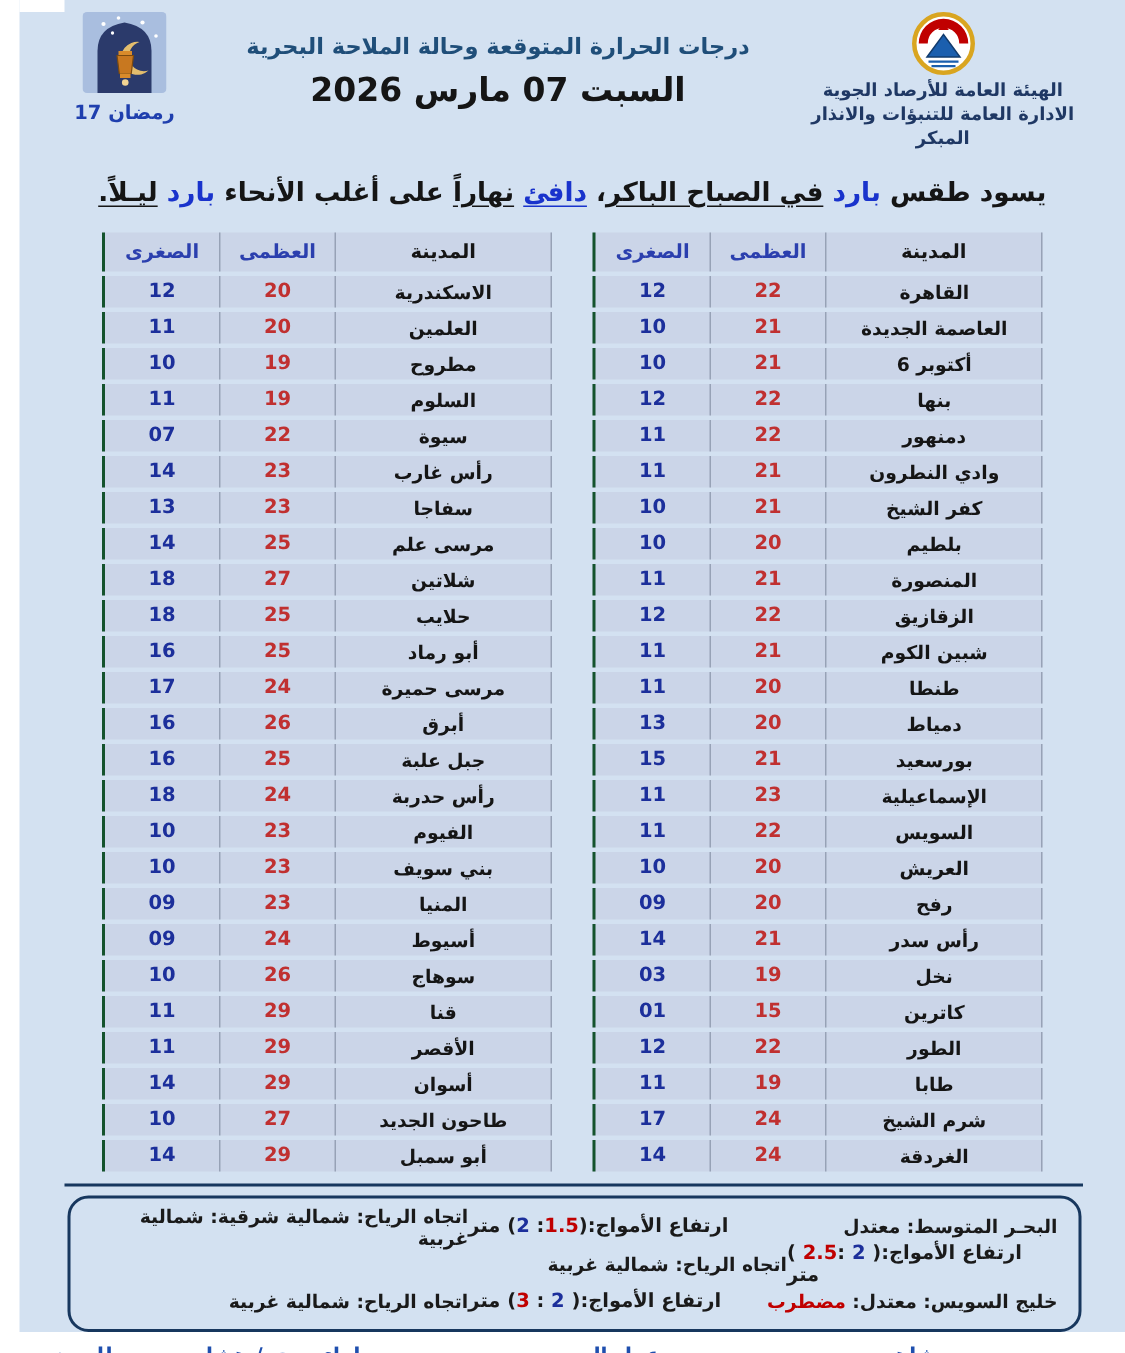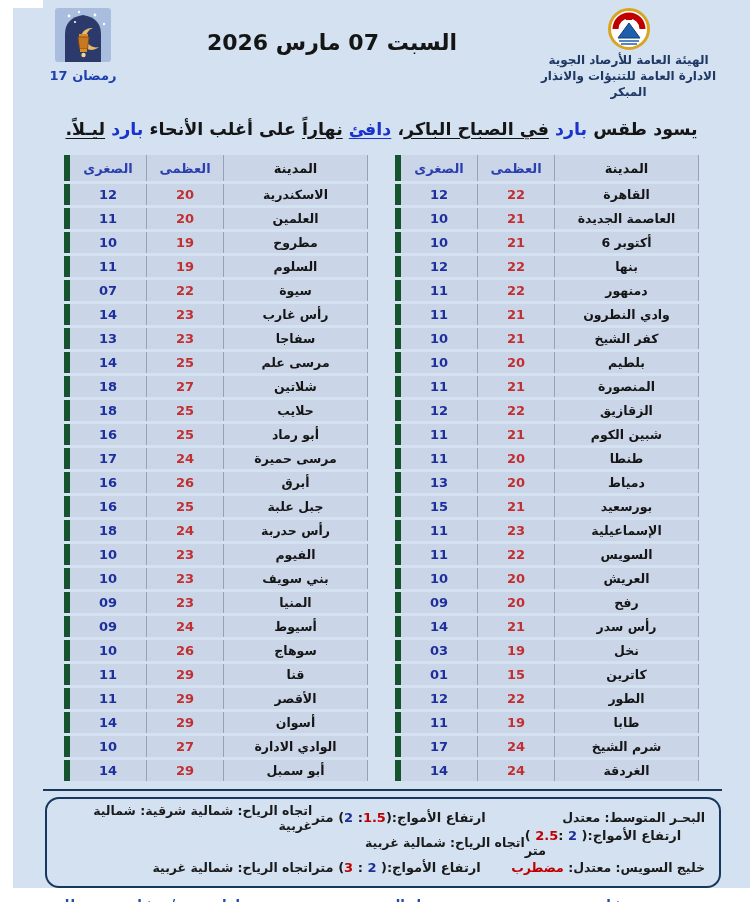--- a/index.html
+++ b/index.html
@@ -21,21 +21,21 @@
 
   
   .summary{margin:16px 30px 10px 30px;text-align:center;font-size:17.5px;font-weight:bold;color:#151515;line-height:26px;}
   .summary .blue{color:#1933cc;}
   .summary .u{text-decoration:underline;text-underline-offset:3px;}
 
   
   .tables{display:flex;justify-content:center;gap:27px;margin-top:4px;}
   table.temps{border-collapse:separate;border-spacing:0 3px;width:289px;table-layout:fixed;}
   table.temps th,table.temps td{background:#cbd5e8;border-right:1px solid #97a2b6;font-weight:bold;text-align:center;padding:1px 2px;overflow:hidden;white-space:nowrap;}
-  table.temps th:last-child,table.temps td:last-child{border-left:6px solid #14532d;}
+  table.temps th:last-child,table.temps td:last-child{border-left:2px solid #14532d;}
   table.temps th{font-size:13px;height:24px;}
   th.h-city{color:#151515;width:139px;}
   th.h-max,th.h-min{color:#2b3fae;width:72px;}
   td.city{color:#151515;font-size:12.5px;height:19px;direction:ltr;}
   td.max{color:#c03030;font-size:13px;}
   td.min{color:#1c2f9b;font-size:13px;}
 
   .table-rule{margin:5px 28px 0 30px;border-top:2.5px solid #17375e;}
 
   
@@ -67,20 +67,21 @@
         <circle cx="21" cy="21" r="19.5" fill="#ffffff" stroke="#d9a520" stroke-width="3"></circle>
         <path d="M4.5,21 A16.5,16.5 0 0 1 37.5,21 L31.5,21 A10.5,10.5 0 0 0 10.5,21 Z" fill="#c00000"></path>
         <path d="M21,6.5 l3.5,5.5 h-7 Z" fill="#c00000"></path>
         <path d="M10,30 L21,15 L32,30 Z" fill="#1b5fae" stroke="#123c6e" stroke-width="1"></path>
         <path d="M11,33 h20 M13,36 h16" stroke="#1b5fae" stroke-width="1.5" fill="none"></path>
       </svg>
       <div class="org-line">الهيئة العامة للأرصاد الجوية</div>
       <div class="org-line">الادارة العامة للتنبؤات والانذار المبكر</div>
     </div>
     <div class="titles">
+      <div class="main-title">درجات الحرارة المتوقعة وحالة الملاحة البحرية</div>
       <div class="date-title">السبت 07 مارس 2026</div>
     </div>
     <div class="hijri-blk">
       <svg class="lantern" width="56" height="54" viewBox="0 0 56 54">
         <rect x="0" y="0" width="56" height="54" rx="3" fill="#a9bedf"></rect>
         <path d="M10,54 V26 Q10,10 28,7 Q46,10 46,26 V54 Z" fill="#2b3a6b"></path>
         <circle cx="14" cy="8" r="1.4" fill="#ffffff"></circle>
         <circle cx="24" cy="4" r="1.2" fill="#ffffff"></circle>
         <circle cx="40" cy="7" r="1.4" fill="#ffffff"></circle>
         <circle cx="49" cy="16" r="1.2" fill="#ffffff"></circle>
@@ -352,21 +353,21 @@
             <td class="city">الأقصر</td>
             <td class="max">29</td>
             <td class="min">11</td>
           </tr>
           <tr>
             <td class="city">أسوان</td>
             <td class="max">29</td>
             <td class="min">14</td>
           </tr>
           <tr>
-            <td class="city">الوادي الادارة</td>
+            <td class="city">طاحون الجديد</td>
             <td class="max">27</td>
             <td class="min">10</td>
           </tr>
           <tr>
             <td class="city">أبو سمبل</td>
             <td class="max">29</td>
             <td class="min">14</td>
           </tr>
         </tbody>
       </table>

